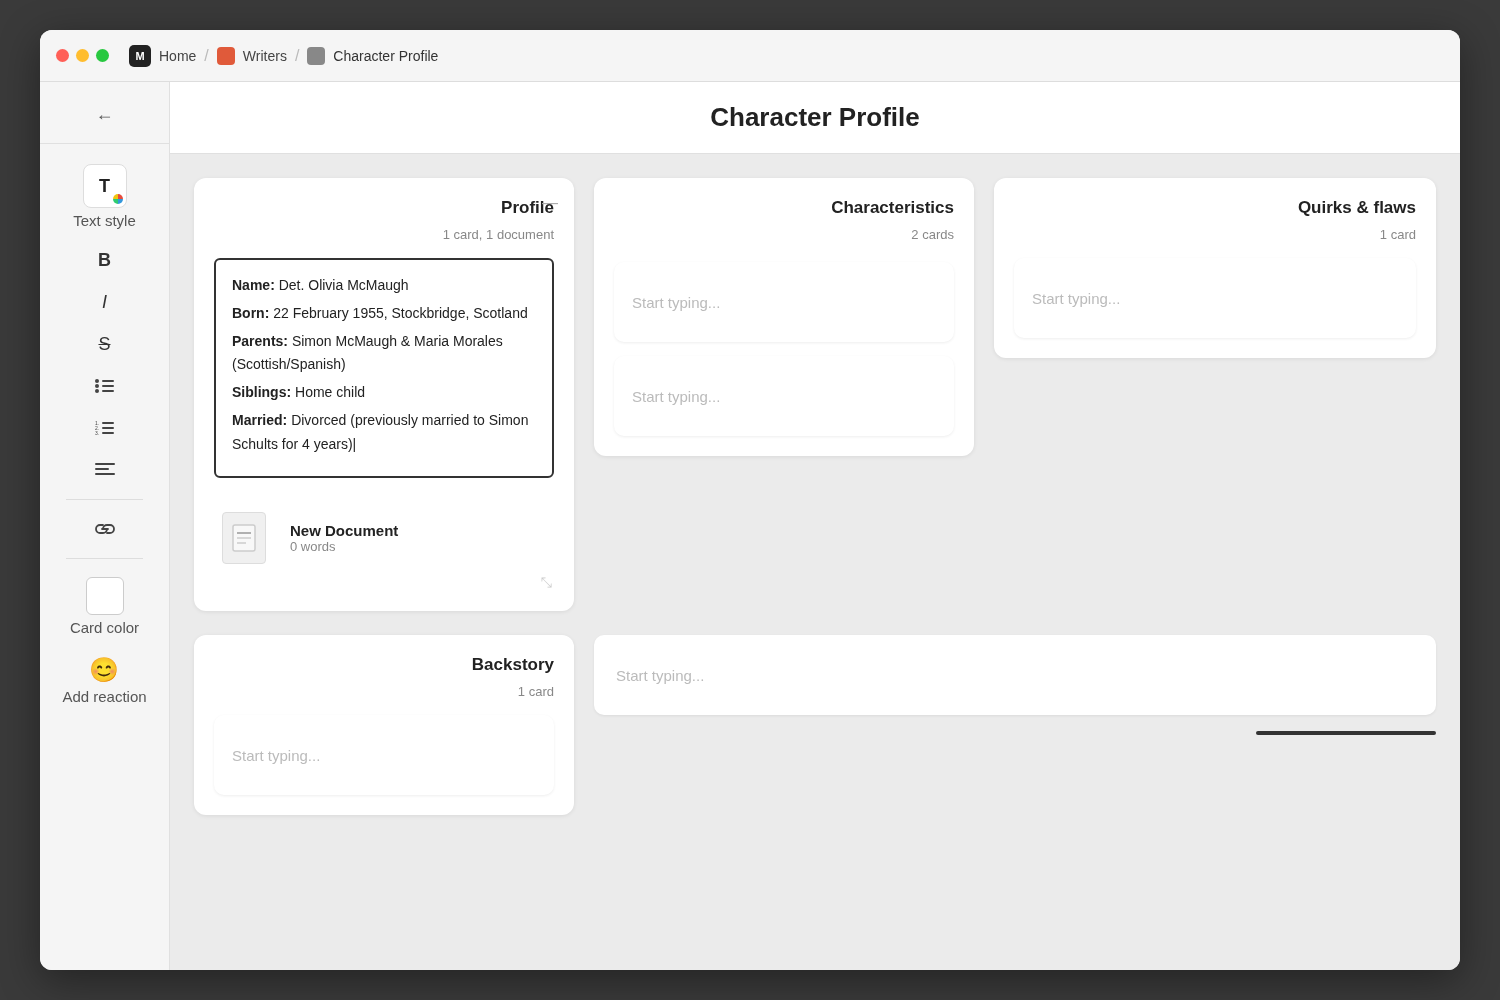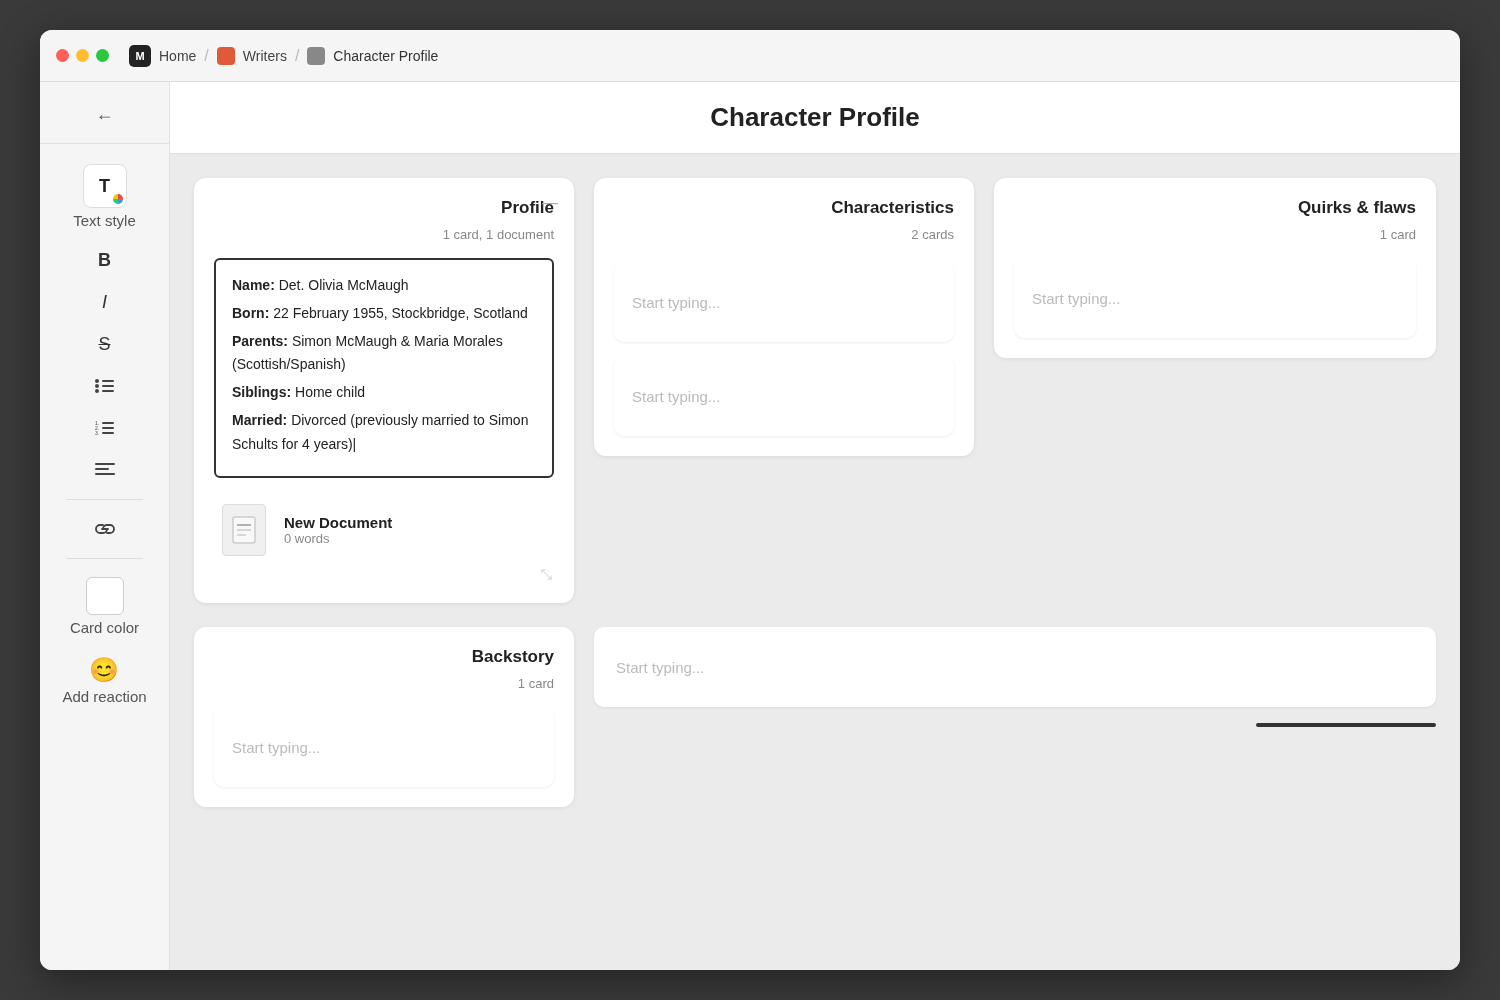--- a/index.html
+++ b/index.html
@@ -252,30 +252,30 @@
       cursor: pointer;
     }
     .profile-text-box {
       border: 2px solid #333;
       border-radius: 6px;
       padding: 14px 16px;
       font-size: 14px;
       line-height: 1.7;
       color: #222;
       min-height: 220px;
-      margin-bottom: 16px;
+      margin-bottom: 24px;
     }
     .profile-field strong { font-weight: 700; }
     .profile-field { margin-bottom: 4px; }
 
     
     .new-doc-row {
       display: flex;
       align-items: center;
-      gap: 18px;
+      gap: 24px;
       padding: 10px 8px;
       cursor: pointer;
       border-radius: 8px;
     }
     .doc-icon {
       width: 44px;
       height: 52px;
       background: #f0f0f0;
       border-radius: 4px;
       border: 1px solid #ddd;

